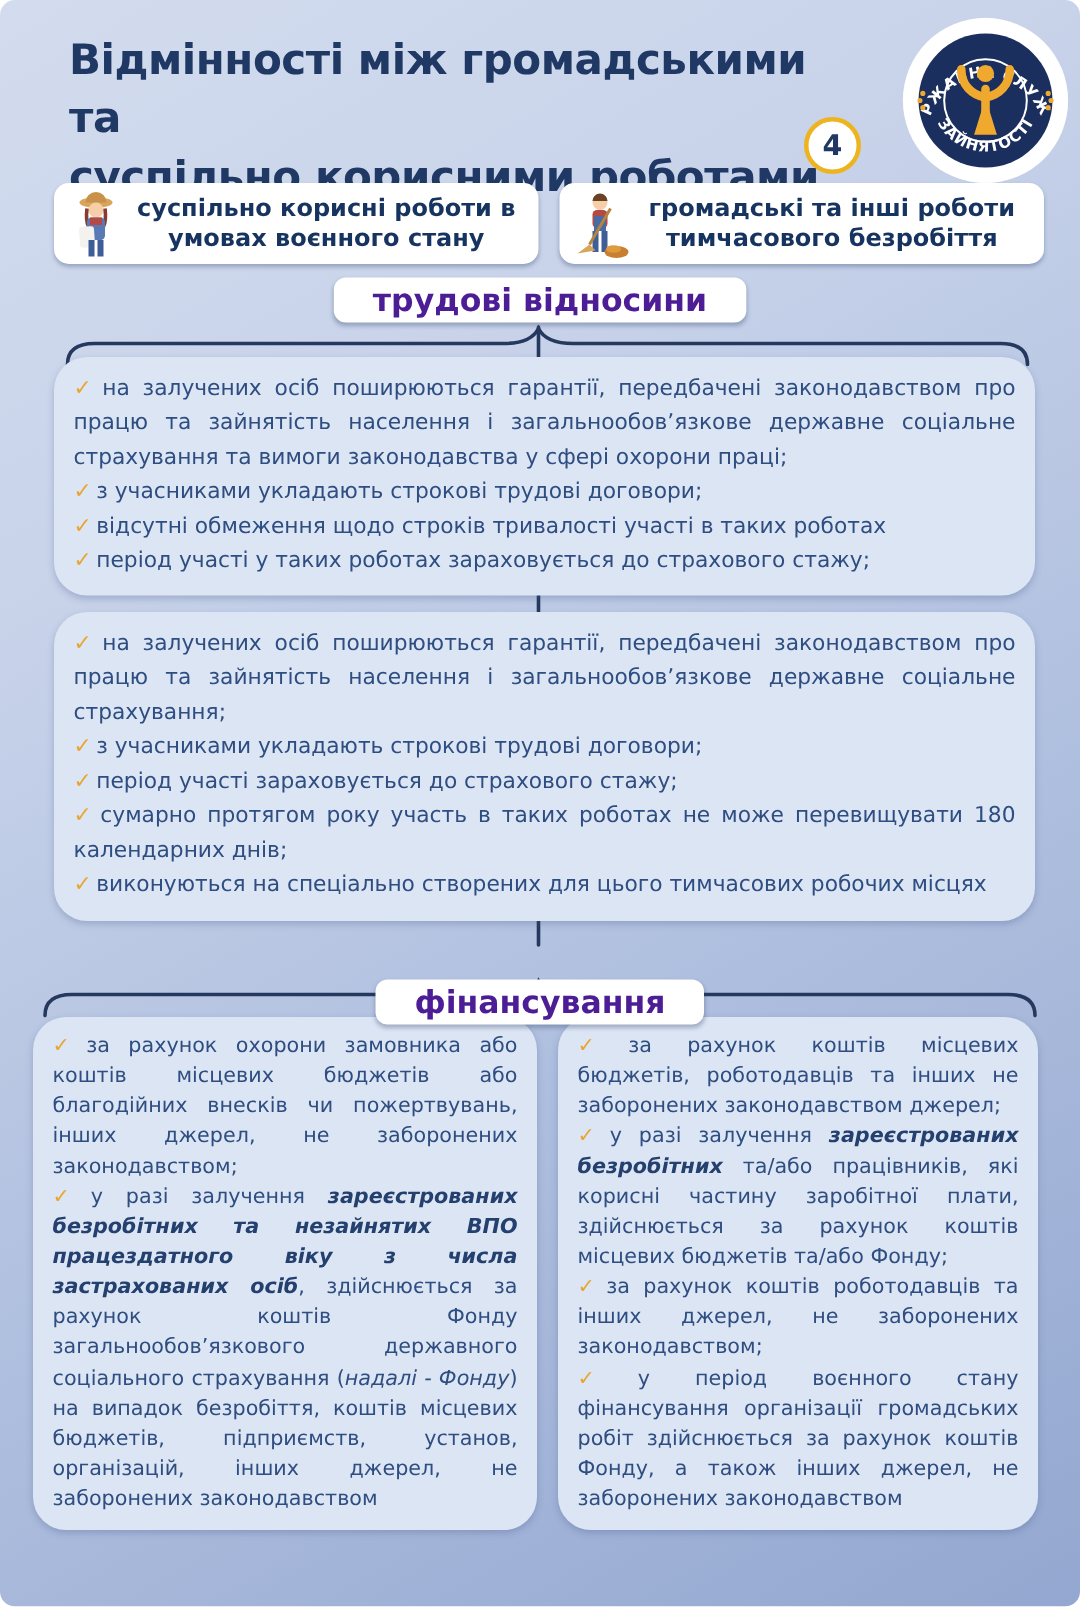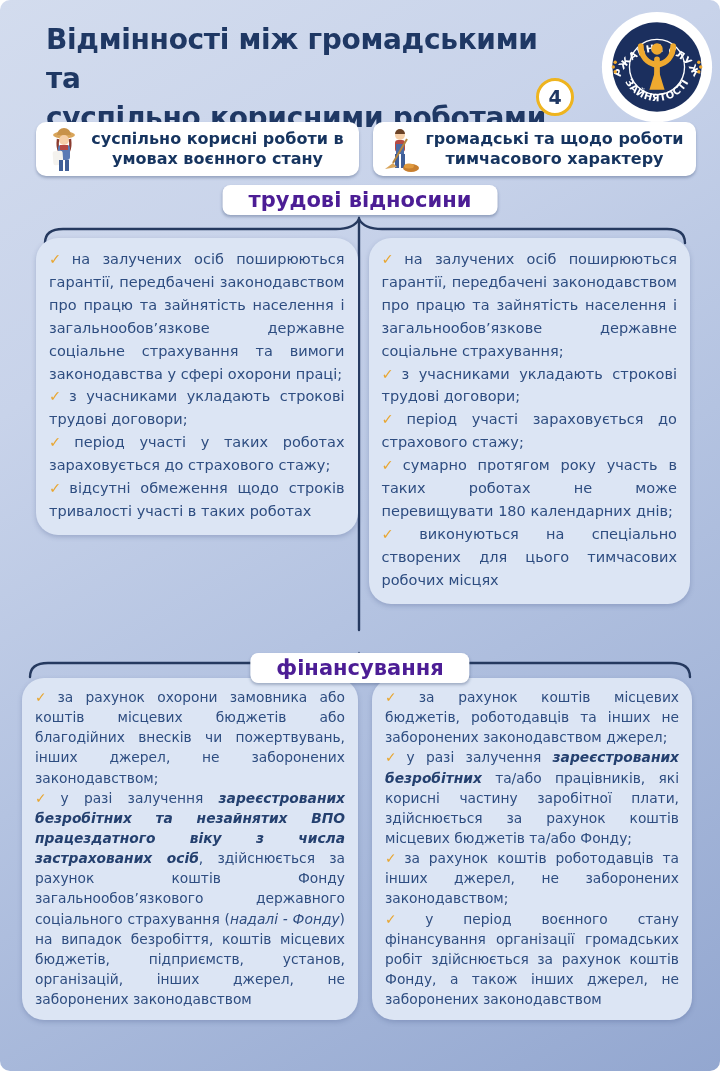--- a/index.html
+++ b/index.html
@@ -31,21 +31,21 @@
     flex:1;text-align:center;color:#16345f;font-weight:bold;font-size:16px;line-height:1.25;
   }
   .section-heading{
     position:absolute;left:50%;transform:translateX(-50%);z-index:3;
     background:#ffffff;border-radius:8px;box-shadow:0 2px 3px rgba(50,70,110,.35);
     color:#4c1d95;font-size:21px;font-weight:bold;padding:3px 26px;white-space:nowrap;
   }
   .heading-1{top:185px;}
   .heading-2{top:653px;}
   .cards{position:absolute;display:flex;z-index:2;align-items:flex-start;}
-  .row1{left:36px;top:238px;width:654px;gap:11px;}
+  .row1{left:36px;top:238px;width:654px;gap:11px;flex-direction:column;}
   .row2{left:22px;top:678px;width:670px;gap:14px;}
   .card{
     background:#dce5f4;border-radius:22px;box-shadow:0 2px 5px rgba(60,80,130,.28);
     color:#2e4d80;
   }
   .row1 .card{flex:1;padding:10px 13px 12px;font-size:14.5px;line-height:1.58;}
   .row2 .card{padding:9px 13px 11px;font-size:13.8px;line-height:1.46;}
   .row2 .card:first-child{flex:0 0 310px;}
   .row2 .card:last-child{flex:1;}
   .item{margin:0;text-align:justify;}
@@ -128,32 +128,32 @@
         <path d="M 14,9 A 5,5 0 0 1 24,9 Z" fill="#6b4226"></path>
         <rect x="14" y="15" width="10" height="12" rx="3" fill="#b54a44"></rect>
         <rect x="15" y="19" width="8" height="10" fill="#4a6aa5"></rect>
         <rect x="14" y="29" width="4" height="14" fill="#3f5e97"></rect>
         <rect x="20" y="29" width="4" height="14" fill="#3f5e97"></rect>
         <line x1="26" y1="14" x2="12" y2="38" stroke="#b5853f" stroke-width="2"></line>
         <path d="M 12,38 L 4,44 L 16,42 Z" fill="#d9a55a"></path>
         <ellipse cx="30" cy="43" rx="8" ry="4" fill="#c87f2f"></ellipse>
         <ellipse cx="28" cy="41" rx="5" ry="2.5" fill="#e09a3e"></ellipse>
       </svg>
-      <div class="header-label">громадські та щодо роботи тимчасового характеру</div>
+      <div class="header-label">громадські та інші роботи тимчасового безробіття</div>
     </div>
   </div>
 
   <div class="section-heading heading-1">трудові відносини</div>
 
   <div class="cards row1">
     <div class="card">
         <p class="item"><span class="check">✓</span><span>на залучених осіб поширюються гарантії, передбачені законодавством про працю та зайнятість населення і загальнообов’язкове державне соціальне страхування та вимоги законодавства у сфері охорони праці;</span></p>
         <p class="item"><span class="check">✓</span><span>з учасниками укладають строкові трудові договори;</span></p>
+        <p class="item"><span class="check">✓</span><span>відсутні обмеження щодо строків тривалості участі в таких роботах</span></p>
         <p class="item"><span class="check">✓</span><span>період участі у таких роботах зараховується до страхового стажу;</span></p>
-        <p class="item"><span class="check">✓</span><span>відсутні обмеження щодо строків тривалості участі в таких роботах</span></p>
       </div>
     <div class="card">
         <p class="item"><span class="check">✓</span><span>на залучених осіб поширюються гарантії, передбачені законодавством про працю та зайнятість населення і загальнообов’язкове державне соціальне страхування;</span></p>
         <p class="item"><span class="check">✓</span><span>з учасниками укладають строкові трудові договори;</span></p>
         <p class="item"><span class="check">✓</span><span>період участі зараховується до страхового стажу;</span></p>
         <p class="item"><span class="check">✓</span><span>сумарно протягом року участь в таких роботах не може перевищувати 180 календарних днів;</span></p>
         <p class="item"><span class="check">✓</span><span>виконуються на спеціально створених для цього тимчасових робочих місцях</span></p>
       </div>
   </div>
 

